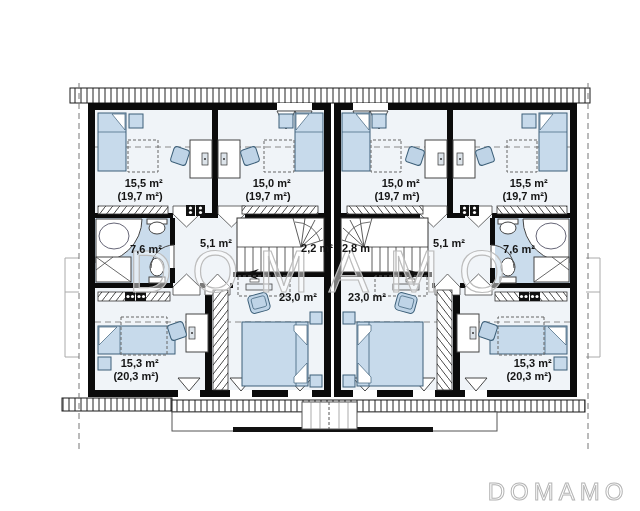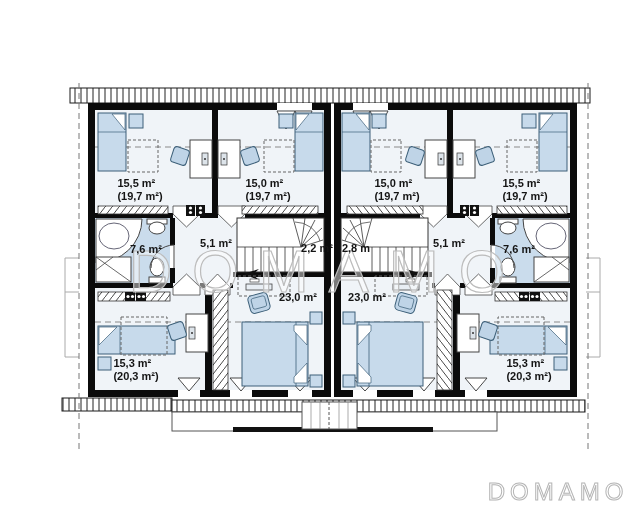--- a/index.html
+++ b/index.html
@@ -1,19 +1,19 @@
 <!DOCTYPE html>
 <html><head>
 <meta charset="utf-8">
 <style>
   html,body{margin:0;padding:0;background:#ffffff;}
   #canvas{position:relative;width:640px;height:511px;background:#ffffff;overflow:hidden;
           font-family:"Liberation Sans",sans-serif;}
   #plan-svg{position:absolute;left:0;top:0;}
-  .lbl{position:absolute;transform:translate(-50%,-50%);text-align:left;
+  .lbl{position:absolute;transform:translate(-50%,-50%);text-align:right;
        font:bold 11px "Liberation Sans",sans-serif;color:#141414;line-height:13px;
        white-space:nowrap;z-index:5;}
 </style>
 </head>
 <body>
 
 <div id="canvas">
 
 <svg id="plan-svg" width="640" height="511" viewBox="0 0 640 511">
   <defs>

